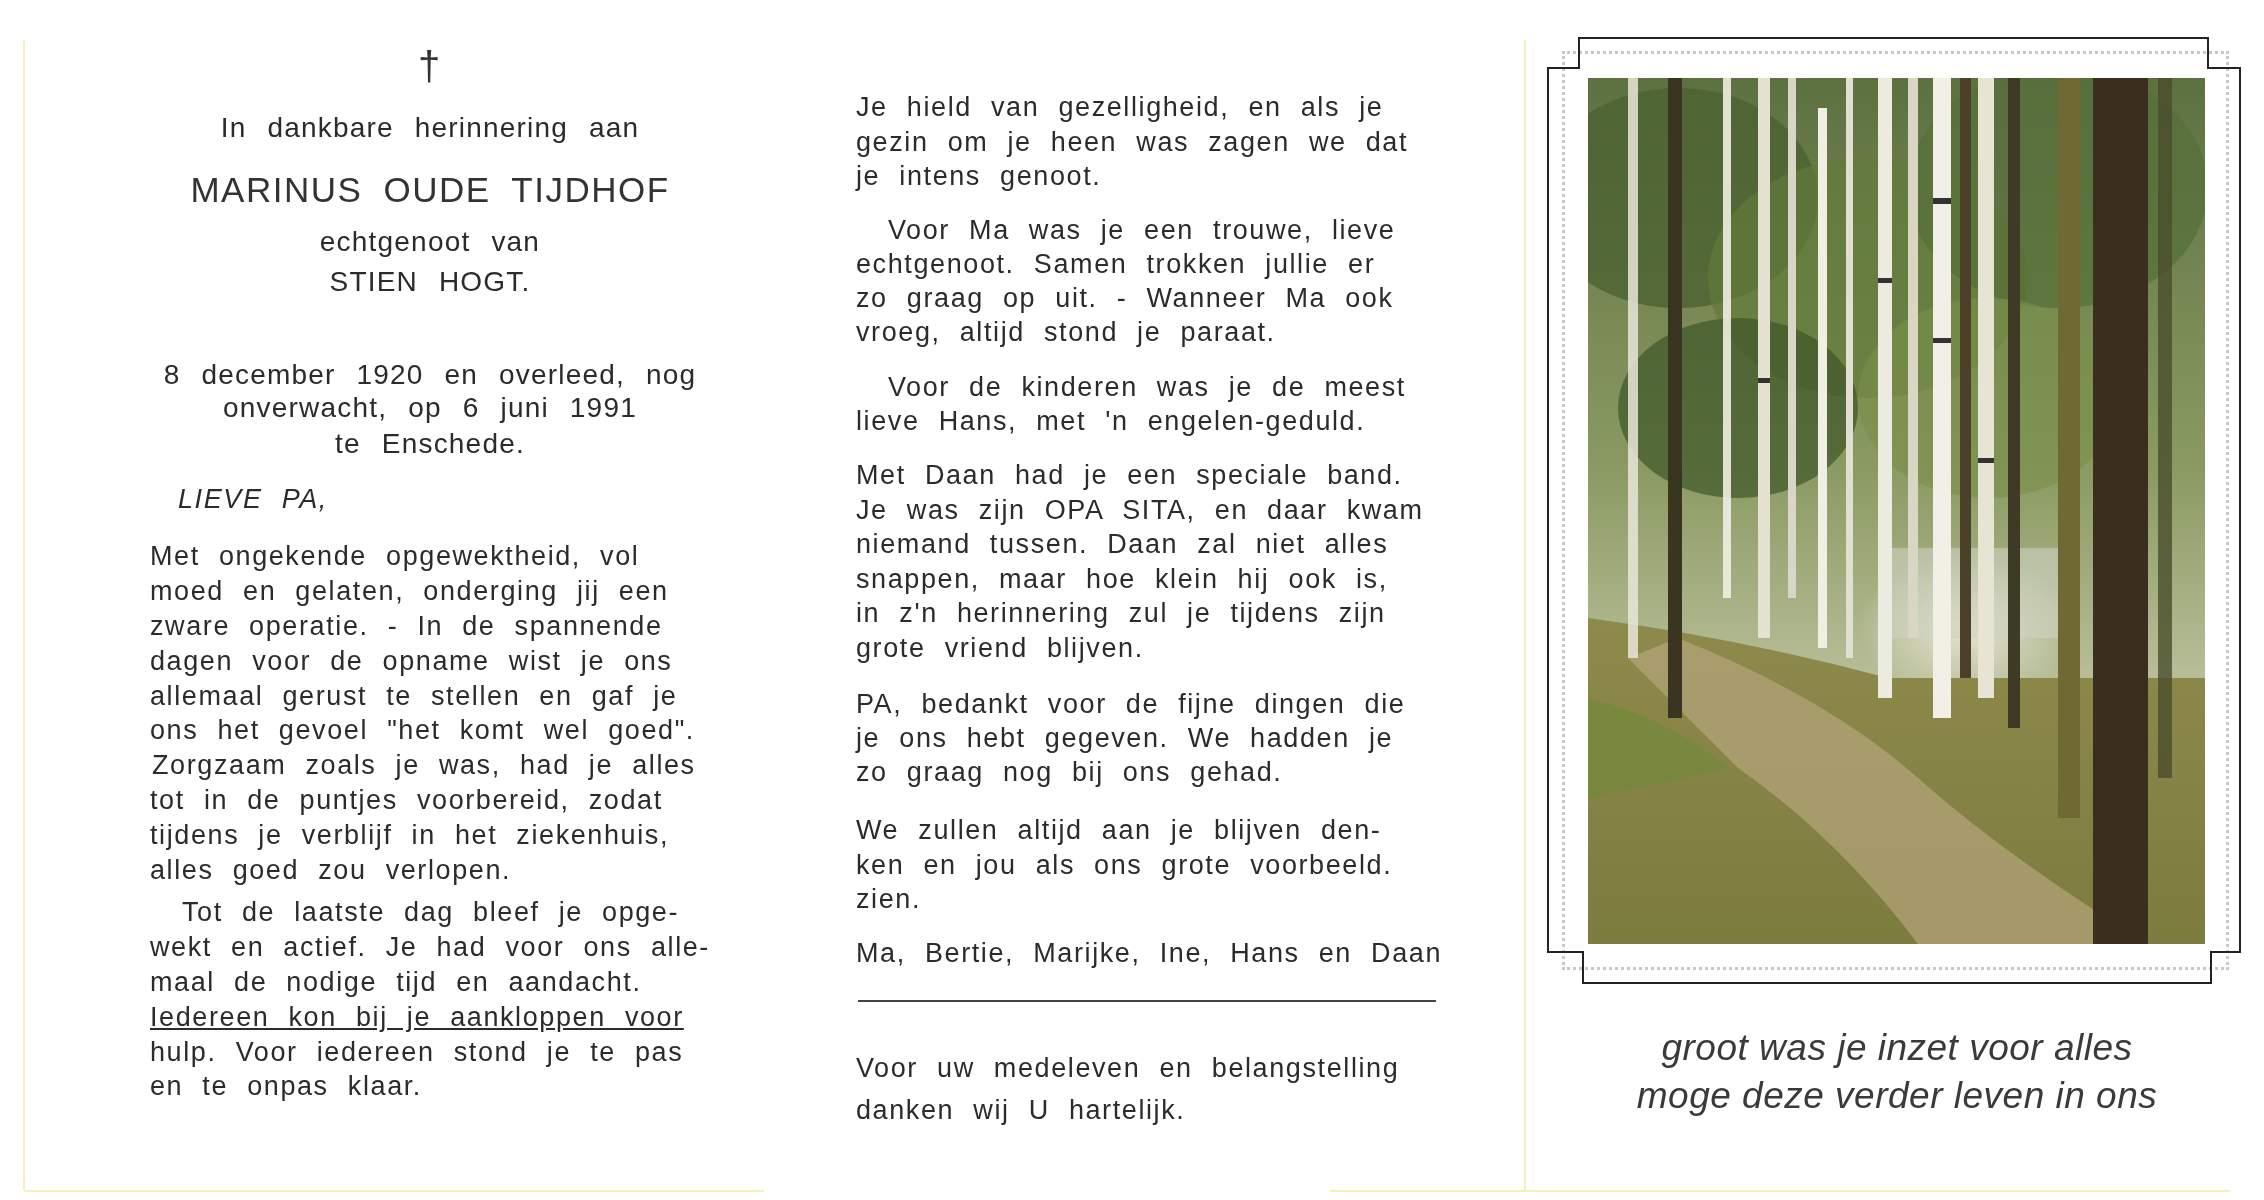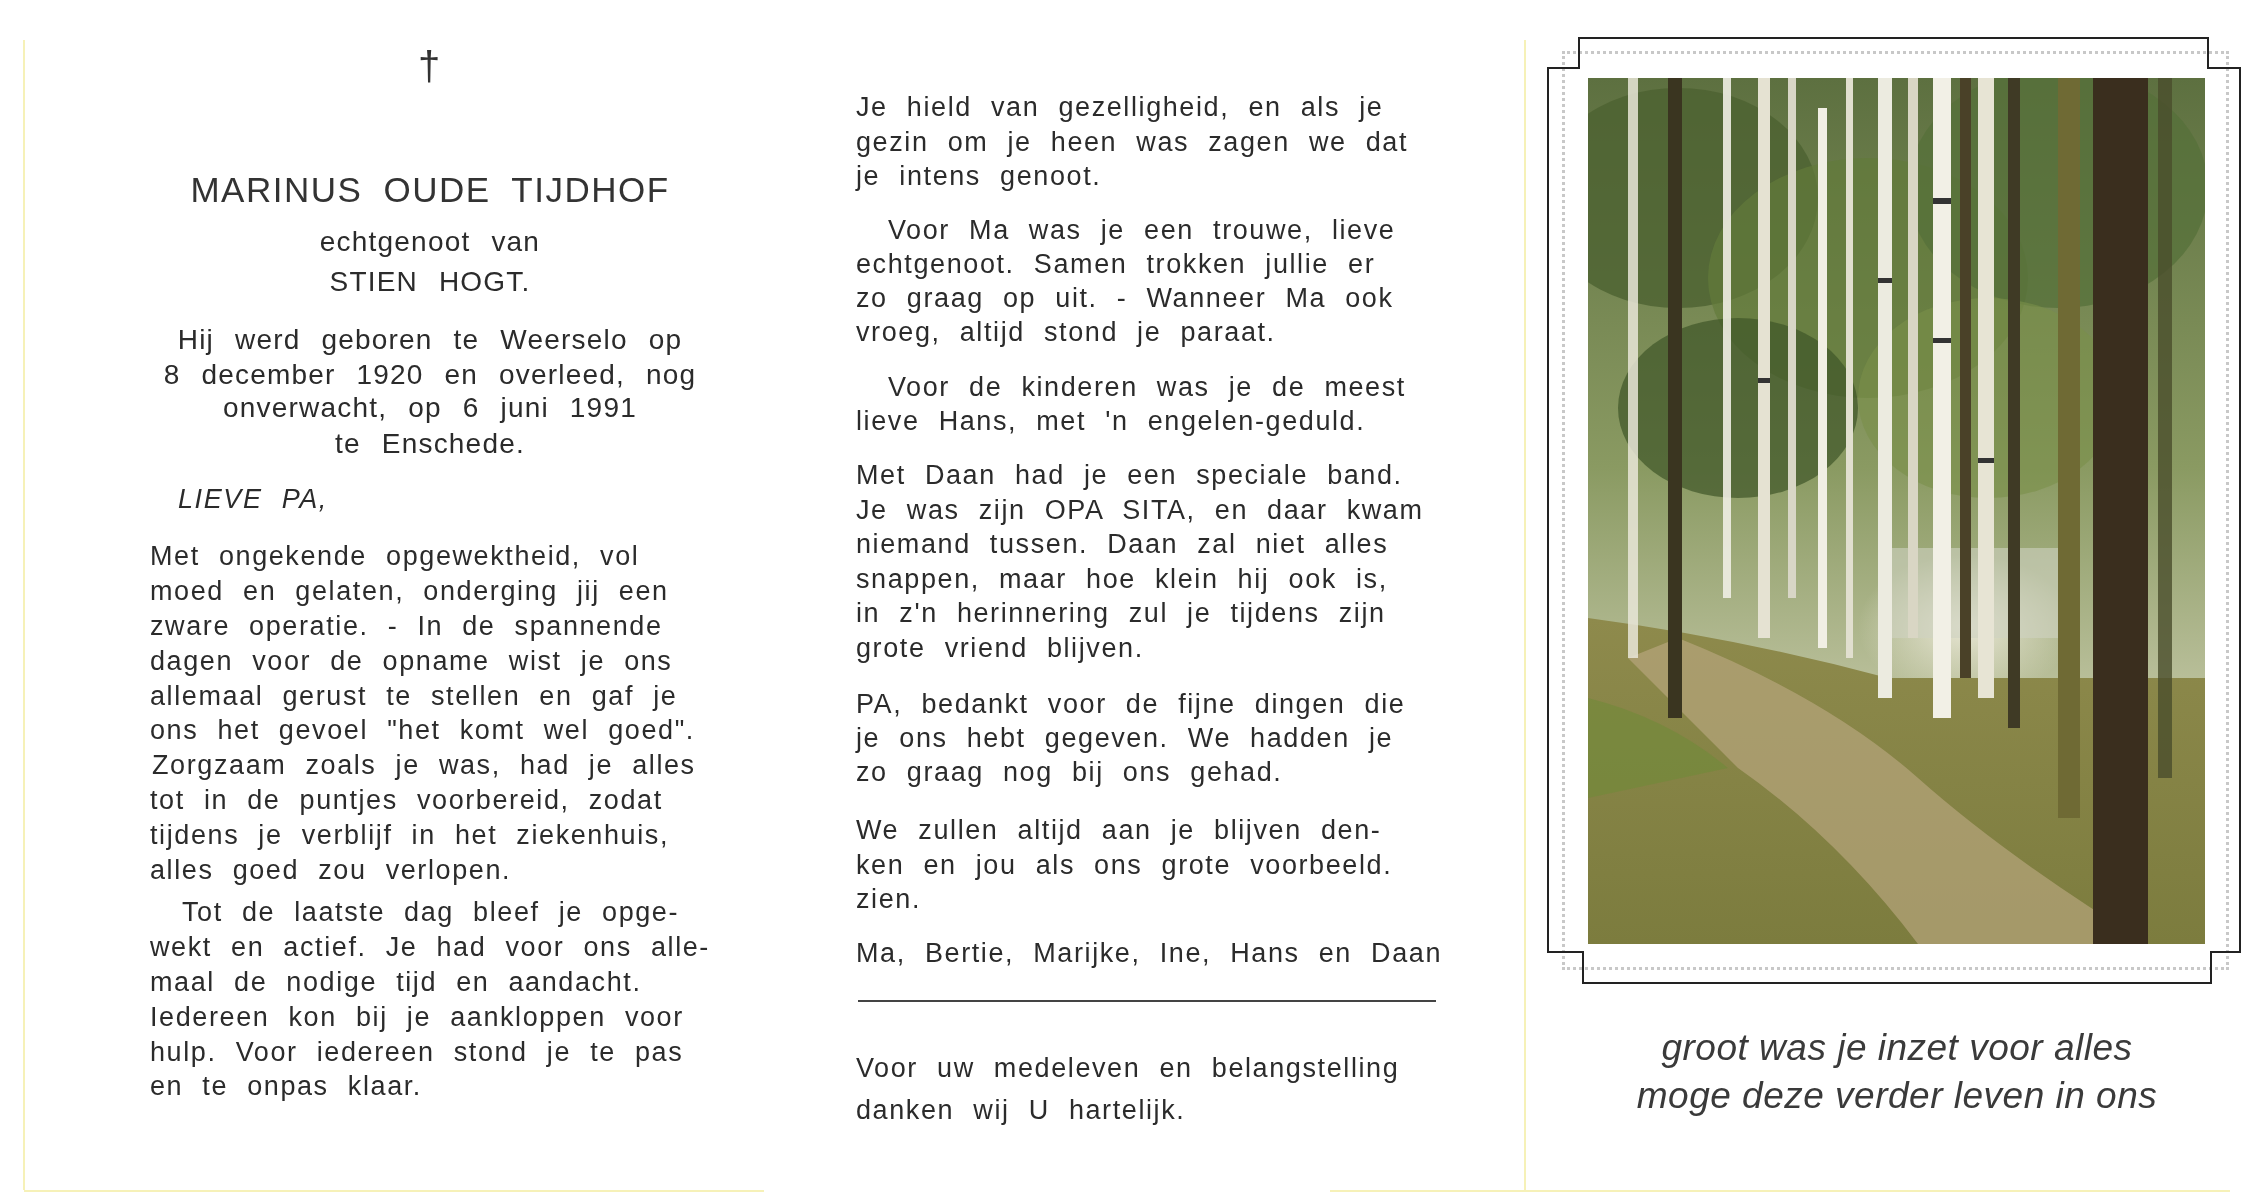--- a/index.html
+++ b/index.html
@@ -29,25 +29,25 @@
 
 <div class="edge" style="left:23px; top:40px; width:2px; height:1150px;"></div>
 <div class="edge" style="left:24px; top:1190px; width:740px; height:2px;"></div>
 <div class="edge" style="left:1330px; top:1190px; width:220px; height:2px;"></div>
 <div class="edge" style="left:1524px; top:40px; width:2px; height:1150px;"></div>
 <div class="edge" style="left:1530px; top:1190px; width:700px; height:2px;"></div>
 
 <div class="panel" style="left:140px; top:0; width:580px; height:1200px;">
   <div class="cross" style="left:278px; top:46px;">†</div>
 
+  <div class="center-line hdr-txt" style="top:112px;">In dankbare herinnering aan</div>
   <div class="center-line name-txt" style="top:170px;">MARINUS OUDE TIJDHOF</div>
   <div class="center-line hdr-txt" style="top:226px;">echtgenoot van</div>
   <div class="center-line hdr-txt" style="top:266px;">STIEN HOGT.</div>
 
-  <div class="center-line hdr-txt" style="top:324px;">Hij werd geboren te Weerselo op</div>
   <div class="center-line hdr-txt" style="top:359px;">8 december 1920 en overleed, nog</div>
   <div class="center-line hdr-txt" style="top:392px;">onverwacht, op 6 juni 1991</div>
   <div class="center-line hdr-txt" style="top:428px;">te Enschede.</div>
 
   <div class="line body-txt italic" style="left:10px; top:484px;margin-left:28px;">LIEVE PA,</div>
 
   <div>
     <div class="line body-txt" style="left:10px; top:541px;">Met ongekende opgewektheid, vol</div>
     <div class="line body-txt" style="left:10px; top:576px;">moed en gelaten, onderging jij een</div>
     <div class="line body-txt" style="left:10px; top:611px;">zware operatie. - In de spannende</div>
@@ -60,21 +60,21 @@
     <div class="line body-txt" style="left:12px; top:750px;">Zorgzaam zoals je was, had je alles</div>
     <div class="line body-txt" style="left:10px; top:785px;">tot in de puntjes voorbereid, zodat</div>
     <div class="line body-txt" style="left:10px; top:820px;">tijdens je verblijf in het ziekenhuis,</div>
     <div class="line body-txt" style="left:10px; top:855px;">alles goed zou verlopen.</div>
   </div>
 
   <div>
     <div class="line body-txt" style="left:42px; top:897px;">Tot de laatste dag bleef je opge-</div>
     <div class="line body-txt" style="left:10px; top:932px;">wekt en actief. Je had voor ons alle-</div>
     <div class="line body-txt" style="left:10px; top:967px;">maal de nodige tijd en aandacht.</div>
-    <div class="line body-txt" style="left:10px; top:1002px;">Iedereen kon bij je aankloppen voor</div>
+    <div class="line body-txt" style="left:10px; top:1002px;text-decoration:underline;">Iedereen kon bij je aankloppen voor</div>
     <div class="line body-txt" style="left:10px; top:1037px;">hulp. Voor iedereen stond je te pas</div>
     <div class="line body-txt" style="left:10px; top:1071px;">en te onpas klaar.</div>
   </div>
 </div>
 
 <div class="panel" style="left:856px; top:0; width:600px; height:888px;">
   <div>
     <div class="line body-txt" style="left:0; top:92px;">Je hield van gezelligheid, en als je</div>
     <div class="line body-txt" style="left:0; top:127px;">gezin om je heen was zagen we dat</div>
     <div class="line body-txt" style="left:0; top:161px;">je intens genoot.</div>

